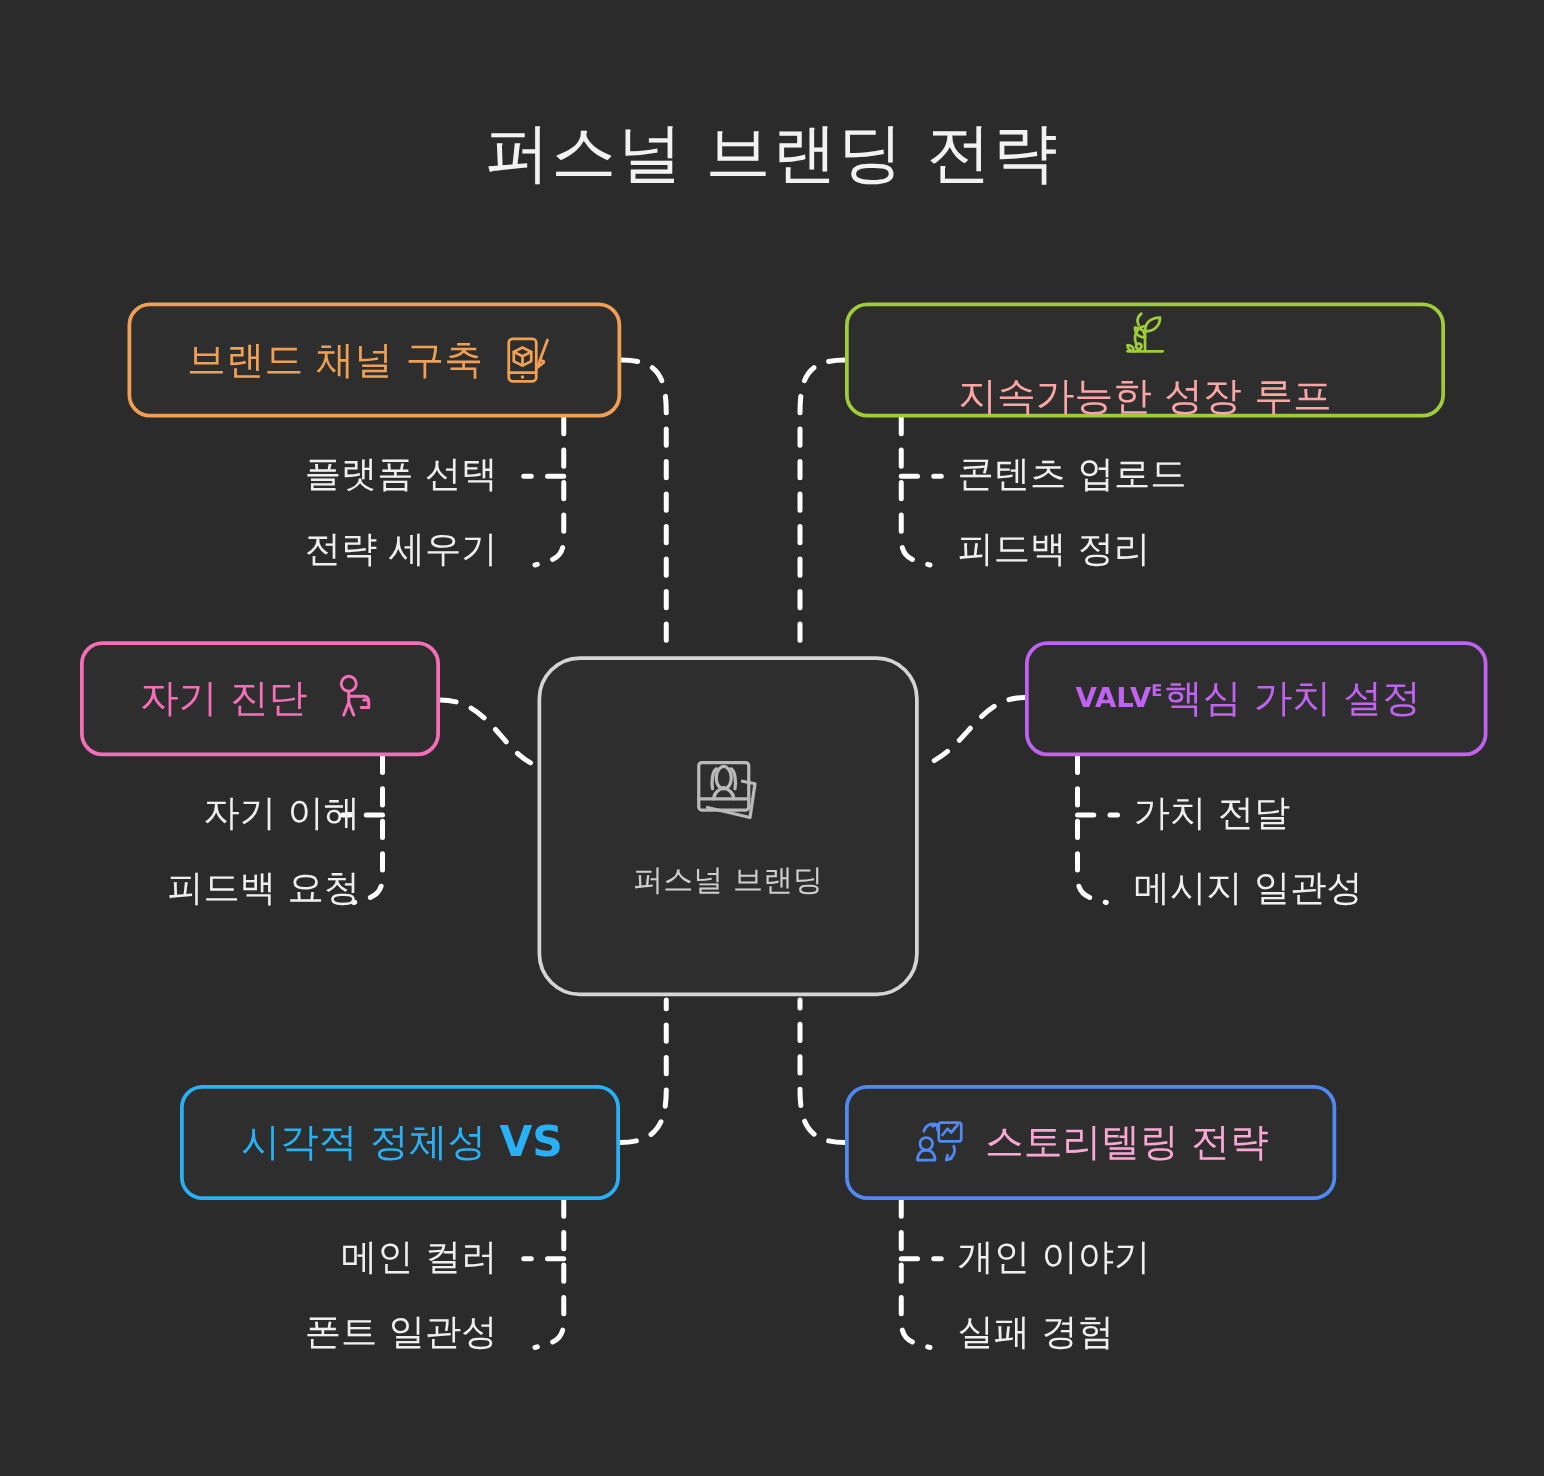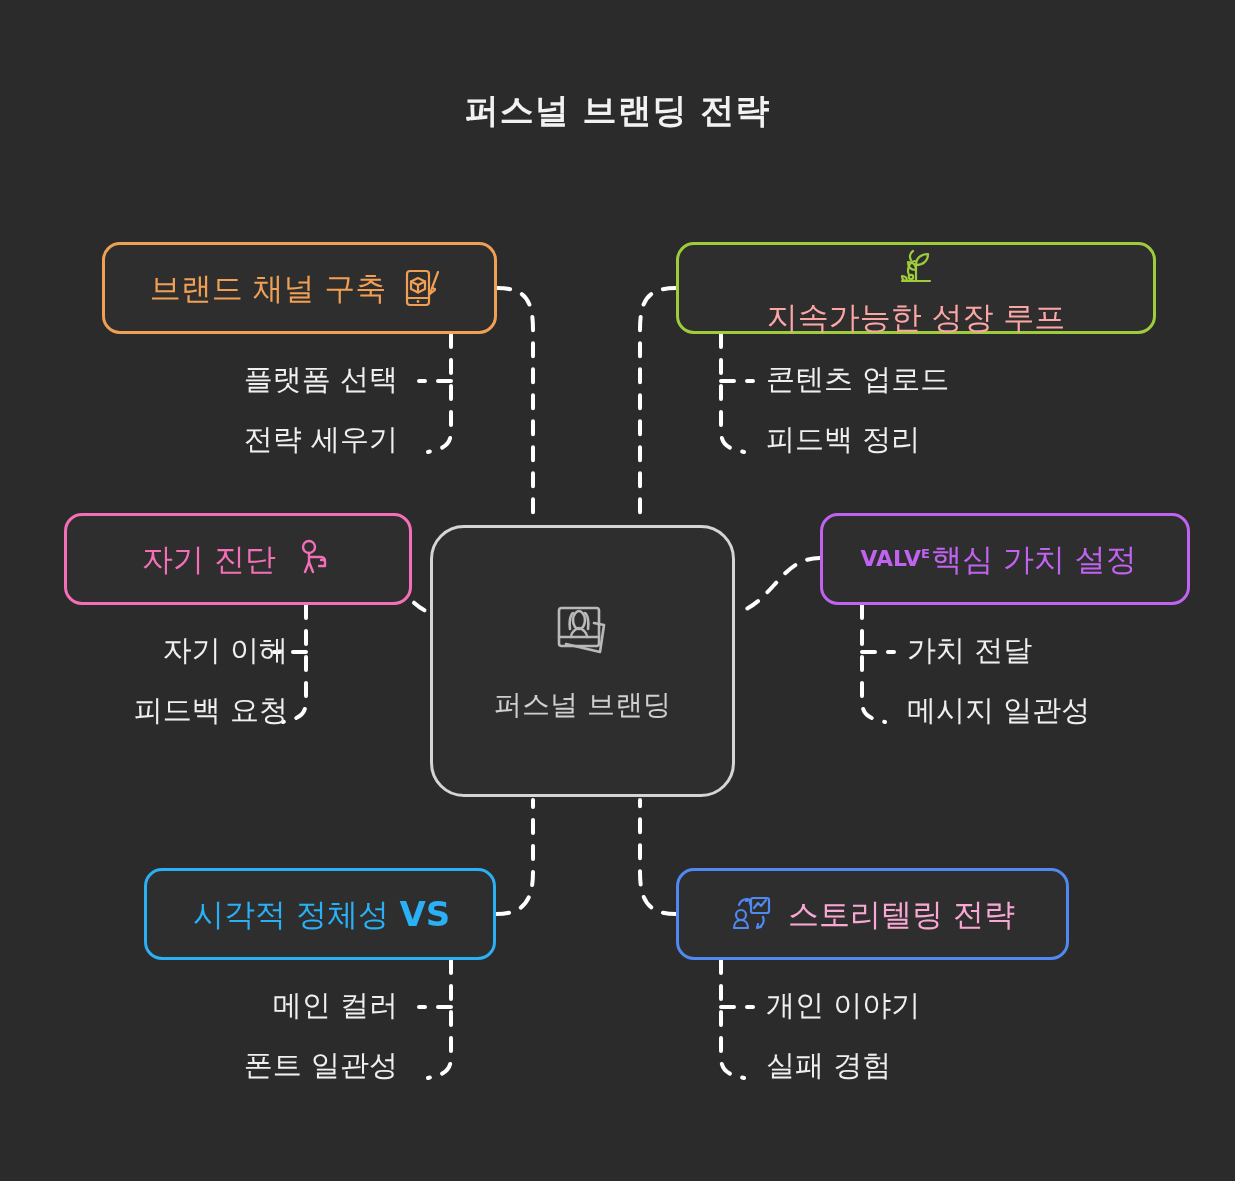--- a/index.html
+++ b/index.html
@@ -31,24 +31,24 @@
     height: 1181px;
     pointer-events: none;
   }
 
   .page-title {
     position: absolute;
     left: 0;
     top: 88px;
     width: 1235px;
     text-align: center;
-    font-size: 34px;
+    font-size: 52px;
     letter-spacing: 1px;
     color: #f2f2f2;
-    font-weight: 700;
+    font-weight: 400;
   }
 
   
   .node {
     position: absolute;
     box-sizing: border-box;
     border: 3px solid #888;
     border-radius: 18px;
     background: #2e2e2e;
     display: flex;
@@ -85,21 +85,21 @@
     border: 3px solid #d5d5d5;
     border-radius: 34px;
     background: #2e2e2e;
     display: flex;
     flex-direction: column;
     align-items: center;
     justify-content: center;
     gap: 14px;
   }
   .center-node .center-label {
-    font-size: 28px;
+    font-size: 24px;
     color: #cfcfcf;
     text-align: center;
     line-height: 1.32;
     width: 200px;
   }
 
   
   .subitem {
     position: absolute;
     font-size: 29px;
@@ -210,21 +210,21 @@
         <path d="M15 31 c-2 -4 -1 -9 2 -12 c1 -1 3 -2 4 -2"></path>
         <path d="M17 16 c-2 -3 -1 -7 2 -9"></path>
         <circle cx="17" cy="33" r="2.2"></circle>
       </svg>
     </span>
     <span class="node-label">지속가능한 성장 루프</span>
   </div>
   <div class="subitem align-left" style="left:766px; top:365px;">콘텐츠 업로드</div>
   <div class="subitem align-left" style="left:766px; top:425px;">피드백 정리</div>
 
-  <div class="node icon-right" style="left:64px; top:513px; width:348px; height:92px; border-color:#f56fb8; color:#f56fb8;">
+  <div class="node icon-right" style="left:64px; top:513px; width:288px; height:92px; border-color:#f56fb8; color:#f56fb8;">
     <span class="node-label">자기 진단</span>
     <span class="node-icon">
       <svg width="42" height="42" viewBox="0 0 42 42" fill="none" stroke="#f56fb8" stroke-width="2.4" stroke-linecap="round" stroke-linejoin="round">
         <circle cx="18" cy="9" r="6"></circle>
         <path d="M18 15 L18 24"></path>
         <path d="M18 19 L30 19 C33 19 34 21 34 24 L34 28 L28 28"></path>
         <path d="M18 24 L14 34 M18 24 L22 34"></path>
         <path d="M34 22 L30 22"></path>
       </svg>
     </span>

